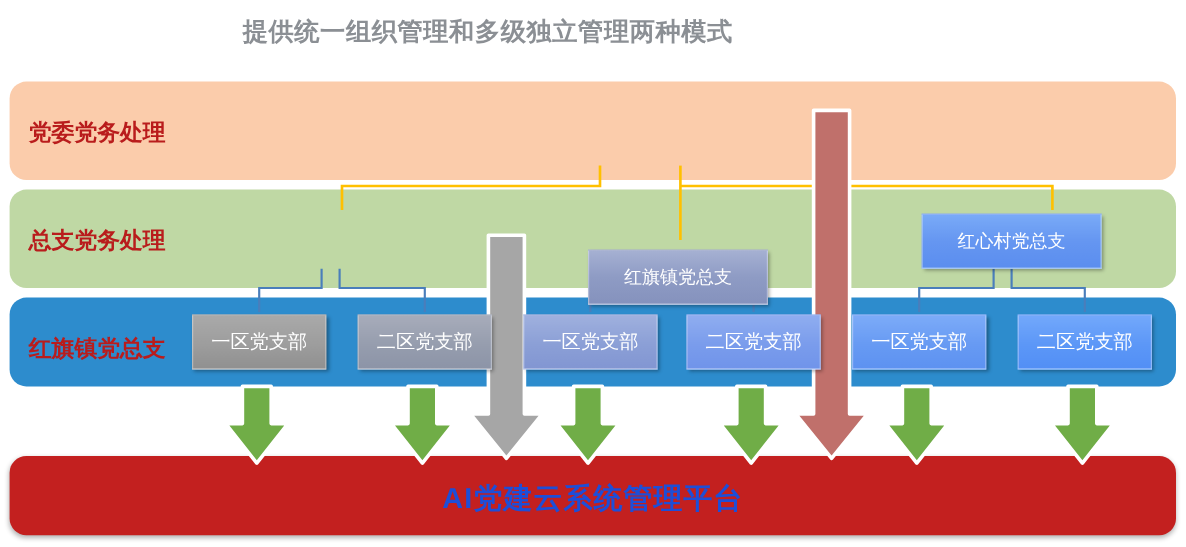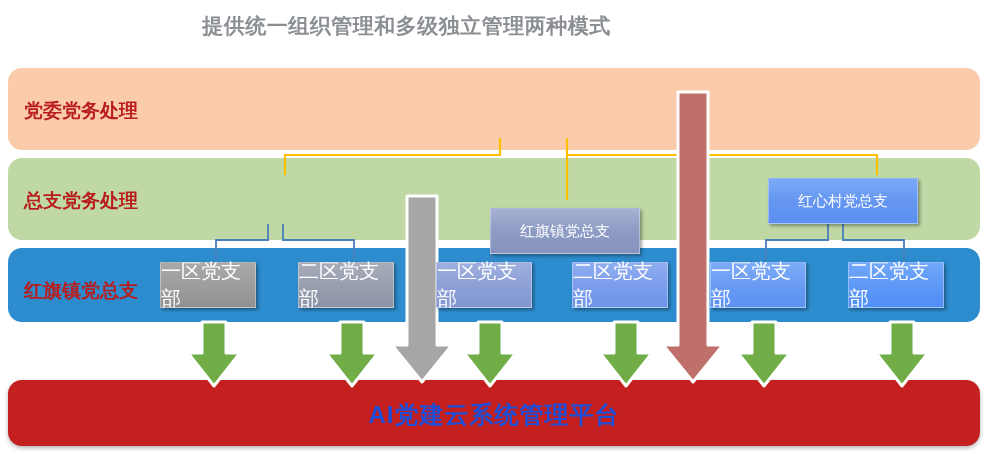--- a/index.html
+++ b/index.html
@@ -88,21 +88,21 @@
     box-shadow: 3px 3px 4px rgba(0,0,0,.35);
   }
 
   
   .node-mid { top: 178px; width: 150px; height: 46px; font-size: 15px; }
   .mid-1 { left: 208px; background: linear-gradient(180deg, #a6a6a6 0%, #9b9b9b 50%, #8e8e8e 100%); }
   .mid-2 { left: 490px; background: linear-gradient(180deg, #a5b0d2 0%, #8e9bc4 50%, #8592bd 100%); margin-top: 30px; }
   .mid-3 { left: 768px; background: linear-gradient(180deg, #79aaf7 0%, #6596f1 50%, #5b8eef 100%); }
 
   
-  .node-br { top: 262px; width: 96px; height: 46px; font-size: 20px; }
+  .node-br { top: 262px; width: 112px; height: 46px; font-size: 16px; }
   .br-1 { left: 160px; background: linear-gradient(180deg, #a9a9a9 0%, #9d9d9d 55%, #909090 100%); }
   .br-2 { left: 298px; background: linear-gradient(180deg, #a7acba 0%, #969dae 55%, #8c94a7 100%); }
   .br-3 { left: 436px; background: linear-gradient(180deg, #9fb0de 0%, #8b9fd6 55%, #8296d2 100%); }
   .br-4 { left: 572px; background: linear-gradient(180deg, #8fadf0 0%, #7a9cec 55%, #7094ea 100%); }
   .br-5 { left: 710px; background: linear-gradient(180deg, #7cabf8 0%, #679af3 55%, #5d92f1 100%); }
   .br-6 { left: 848px; background: linear-gradient(180deg, #72a8fb 0%, #5c97f7 55%, #528ff5 100%); }
 
   
   #connectors {
     position: absolute;

